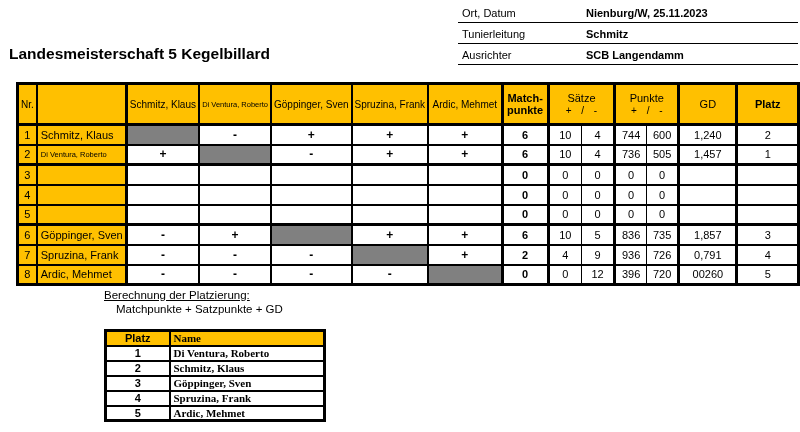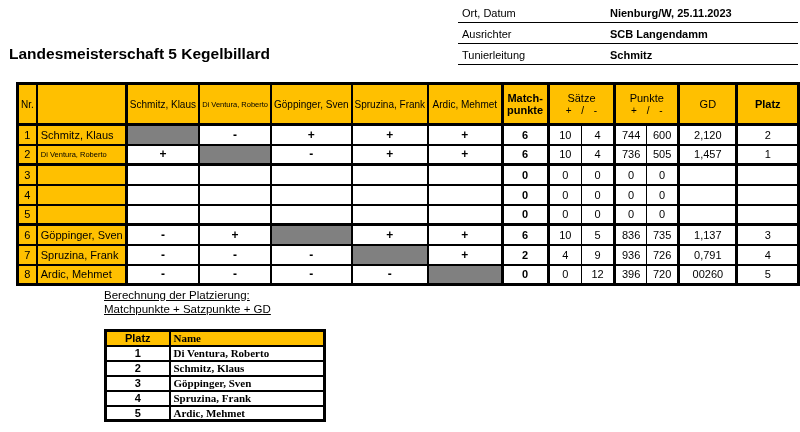--- a/index.html
+++ b/index.html
@@ -6,21 +6,21 @@
   html,body { margin:0; padding:0; }
   body {
     width:800px; height:432px; background:#ffffff; color:#000;
     font-family:"Liberation Sans", sans-serif; position:relative; overflow:hidden;
     --yellow:#FFC000; --gray:#808080;
   }
   .title { position:absolute; left:9px; top:45px; margin:0; font-size:15.5px; font-weight:bold; }
 
   
   .info-box { position:absolute; left:458px; top:2px; width:340px; }
-  .info-row { display:flex; align-items:flex-end; height:21px; border-bottom:1.5px solid #000; padding:0 0 3px 4px;gap:24px; }
+  .info-row { display:flex; align-items:flex-end; height:21px; border-bottom:1.5px solid #000; padding:0 0 3px 4px; }
   .info-label { width:124px; font-size:11px; }
   .info-value { font-size:11px;font-weight:bold; }
 
   
   table.main { position:absolute; left:16px; top:82px; border-collapse:collapse; table-layout:fixed; border:3px solid #000; }
   table.main th, table.main td {
     border:2px solid #000; height:20px; padding:0 2px; font-size:11px;
     text-align:center; vertical-align:middle; white-space:nowrap; overflow:hidden;
   }
   table.main thead th { background:var(--yellow); height:41px; font-weight:normal; font-size:10px; border-bottom-width:3px; }
@@ -33,21 +33,21 @@
   table.main .ylw { background:var(--yellow); }
   table.main td.c-name { text-align:left; padding-left:3px; }
   table.main .small { font-size:7.5px; }
   table.main td.self { background:var(--gray); }
   table.main tr.thick-top td { border-top-width:3px; }
   table.main td.c-res { font-size:12px; font-weight:bold; }
   .pm { word-spacing:7px; font-size:10px; }
 
   
   .calc-title { position:absolute; left:104px; top:289px; font-size:11.5px; font-weight:normal; text-decoration:underline; }
-  .calc-formula { position:absolute; left:104px; top:303px; font-size:11.5px;text-decoration:underline; }
+  .calc-formula { position:absolute; left:116px; top:303px; font-size:11.5px; }
 
   
   table.placement { position:absolute; left:104px; top:329px; border-collapse:collapse; table-layout:fixed; border:3px solid #000; }
   table.placement th, table.placement td {
     border:2px solid #000; height:15px; padding:0 3px; font-size:11px; font-weight:bold; white-space:nowrap; overflow:hidden;
   }
   table.placement th { background:var(--yellow); }
   table.placement .ctr { text-align:center; }
   table.placement .lft { text-align:left;font-family:Liberation Serif, serif; }
 </style>
@@ -57,26 +57,26 @@
 <div class="page">
 
   <h1 class="title">Landesmeisterschaft 5 Kegelbillard</h1>
 
   <div class="info-box">
     <div class="info-row">
       <span class="info-label">Ort, Datum</span>
       <span class="info-value">Nienburg/W, 25.11.2023</span>
     </div>
     <div class="info-row">
+      <span class="info-label">Tunierleitung</span>
+      <span class="info-value">Schmitz</span>
+    </div>
+    <div class="info-row">
       <span class="info-label">Ausrichter</span>
       <span class="info-value">SCB Langendamm</span>
-    </div>
-    <div class="info-row">
-      <span class="info-label">Tunierleitung</span>
-      <span class="info-value">Schmitz</span>
     </div>
   </div>
 
   <table class="main">
     <colgroup>
       <col style="width:19px">
         <col style="width:76px">
       <col style="width:73px">
         <col style="width:71px">
         <col style="width:71px">
@@ -113,21 +113,21 @@
           <td class="c-res gl self"></td>
           <td class="c-res">-</td>
           <td class="c-res">+</td>
           <td class="c-res">+</td>
           <td class="c-res">+</td>
           <td class="c-mp bold gl">6</td>
           <td class="c-sub gl tr1">10</td>
           <td class="c-sub tl1">4</td>
           <td class="c-sub gl tr1">744</td>
           <td class="c-sub tl1">600</td>
-          <td class="c-gd gl">2,120</td>
+          <td class="c-gd gl">1,240</td>
           <td class="c-platz gl">2</td>
         </tr>
         <tr>
           <td class="c-nr ylw">2</td>
           <td class="c-name ylw small">Di Ventura, Roberto</td>
           <td class="c-res gl">+</td>
           <td class="c-res self"></td>
           <td class="c-res">-</td>
           <td class="c-res">+</td>
           <td class="c-res">+</td>
@@ -193,21 +193,21 @@
           <td class="c-res gl">-</td>
           <td class="c-res">+</td>
           <td class="c-res self"></td>
           <td class="c-res">+</td>
           <td class="c-res">+</td>
           <td class="c-mp bold gl">6</td>
           <td class="c-sub gl tr1">10</td>
           <td class="c-sub tl1">5</td>
           <td class="c-sub gl tr1">836</td>
           <td class="c-sub tl1">735</td>
-          <td class="c-gd gl">1,137</td>
+          <td class="c-gd gl">1,857</td>
           <td class="c-platz gl">3</td>
         </tr>
         <tr>
           <td class="c-nr ylw">7</td>
           <td class="c-name ylw">Spruzina, Frank</td>
           <td class="c-res gl">-</td>
           <td class="c-res">-</td>
           <td class="c-res">-</td>
           <td class="c-res self"></td>
           <td class="c-res">+</td>

